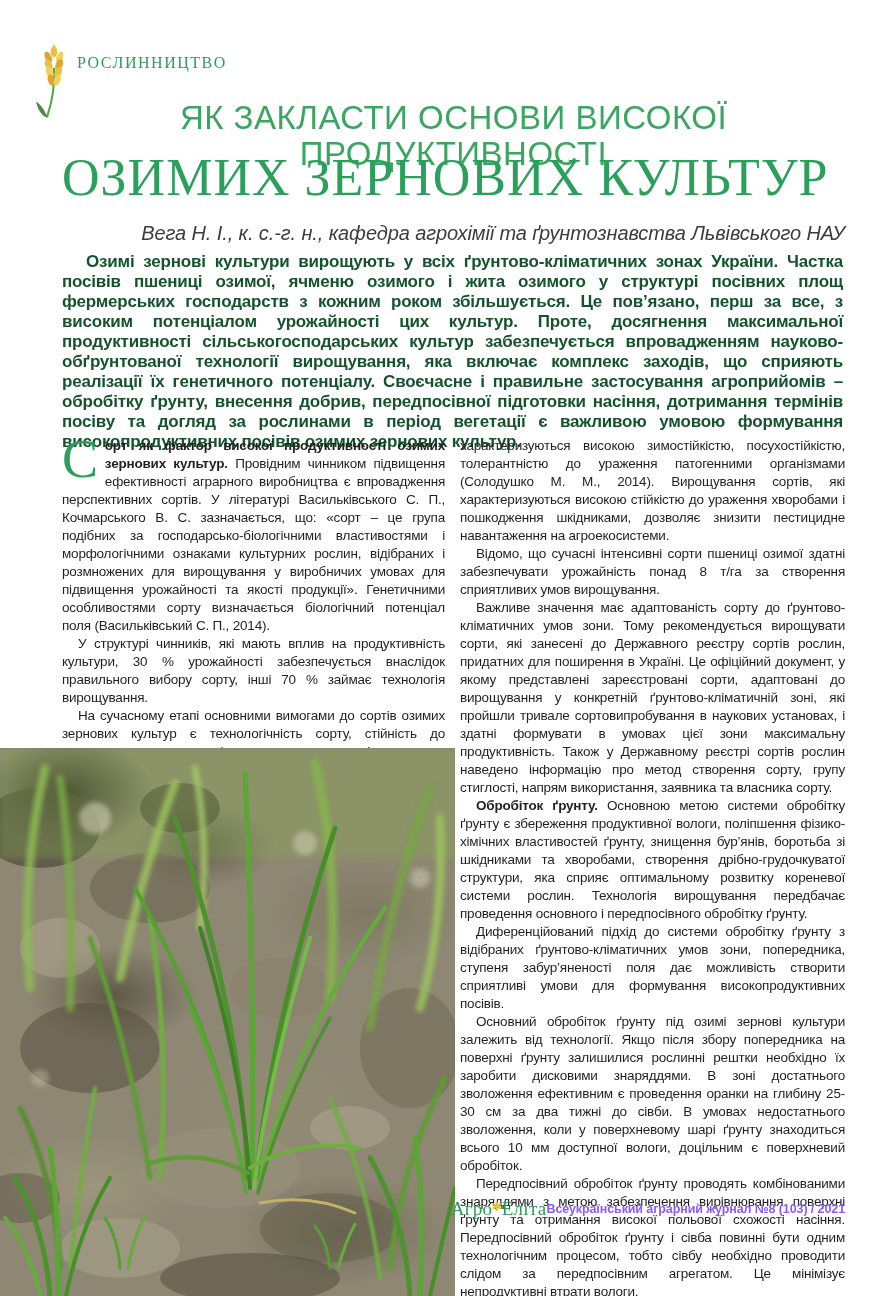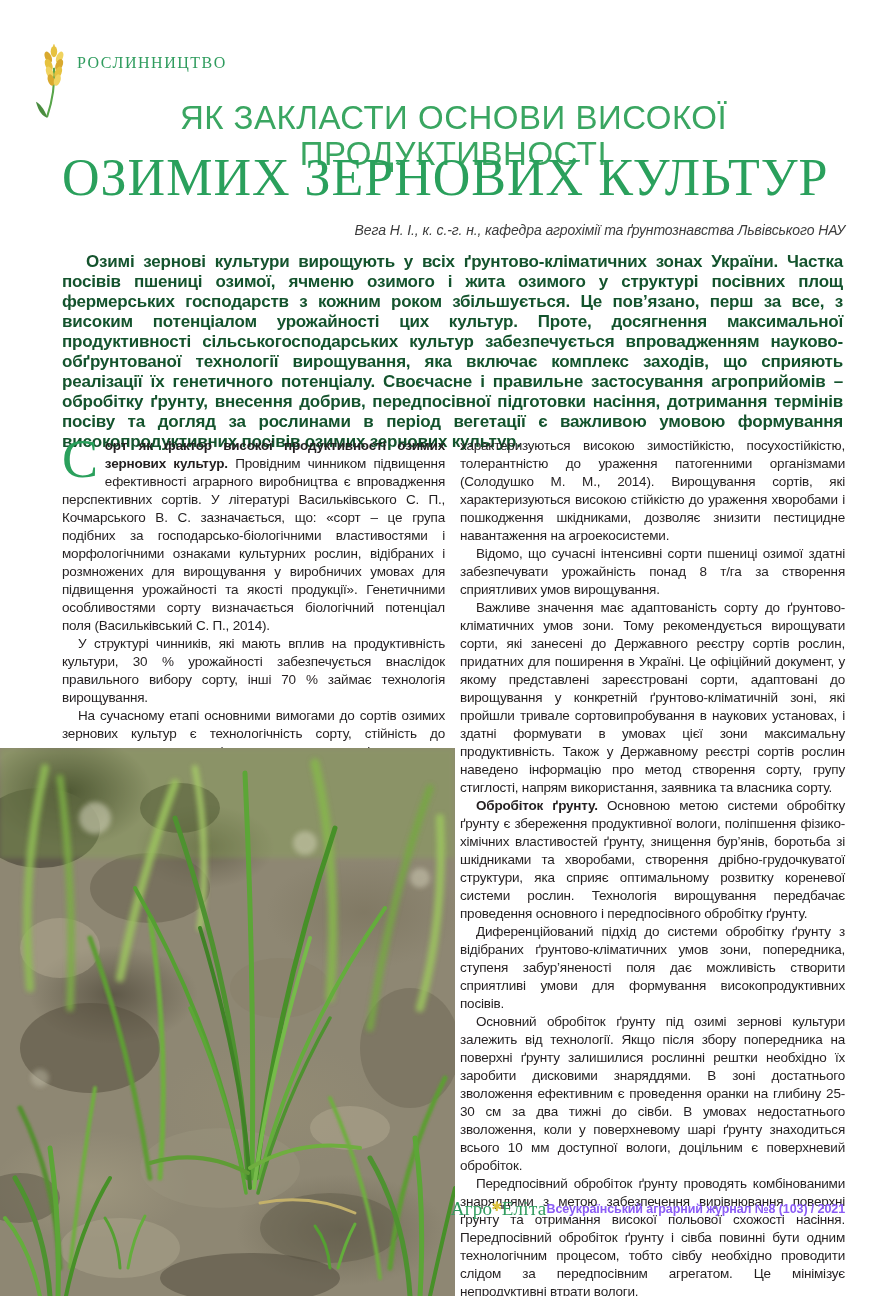--- a/index.html
+++ b/index.html
@@ -19,21 +19,21 @@
     position:absolute;left:62px;top:100px;width:783px;margin:0;text-align:center;
     color:#3aa661;font-size:33px;font-weight:400;letter-spacing:.5px;line-height:1.1;
   }
   .title2{
     position:absolute;left:62px;top:148px;width:783px;margin:0;
     font-family:"Liberation Serif",serif;color:#2aa05c;font-size:52px;font-weight:400;
     letter-spacing:1px;line-height:1.15;
   }
   .byline{
     position:absolute;left:62px;top:222px;width:783px;text-align:right;
-    font-style:italic;font-size:14px;color:#3c3c3c;letter-spacing:-.1px;
+    font-style:italic;font-size:20px;color:#3c3c3c;letter-spacing:-.1px;
   }
   
   .lead{
     position:absolute;left:62px;top:252px;width:781px;margin:0;
     font-weight:bold;font-size:17px;line-height:20px;text-align:justify;
     text-indent:24px;color:#14532d;letter-spacing:-.2px;
   }
   
   .col{position:absolute;top:437px;font-size:13.5px;line-height:18px;text-align:justify;letter-spacing:-.2px;color:#231f20;}
   .col-left{left:62px;width:383px;}

